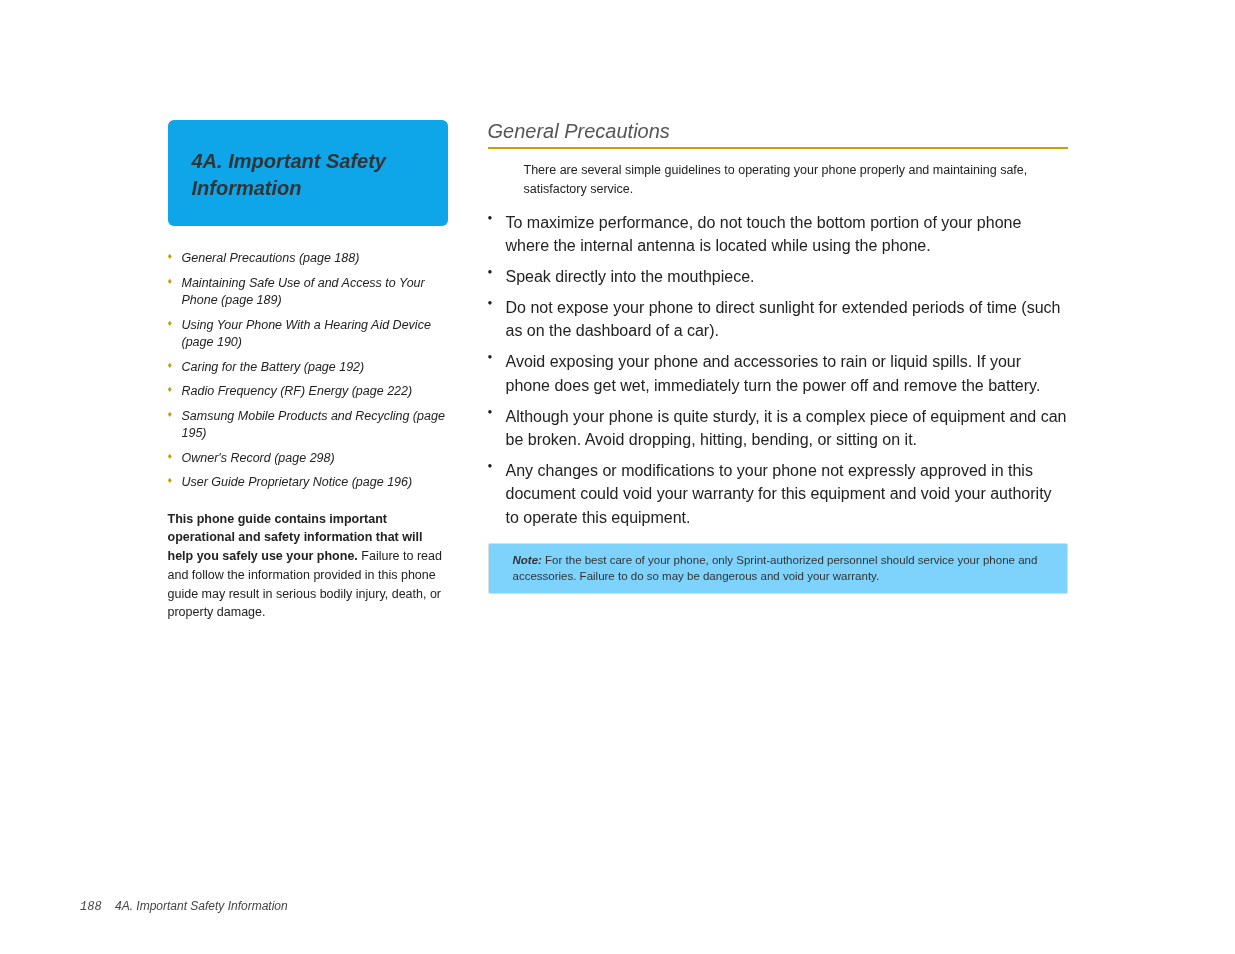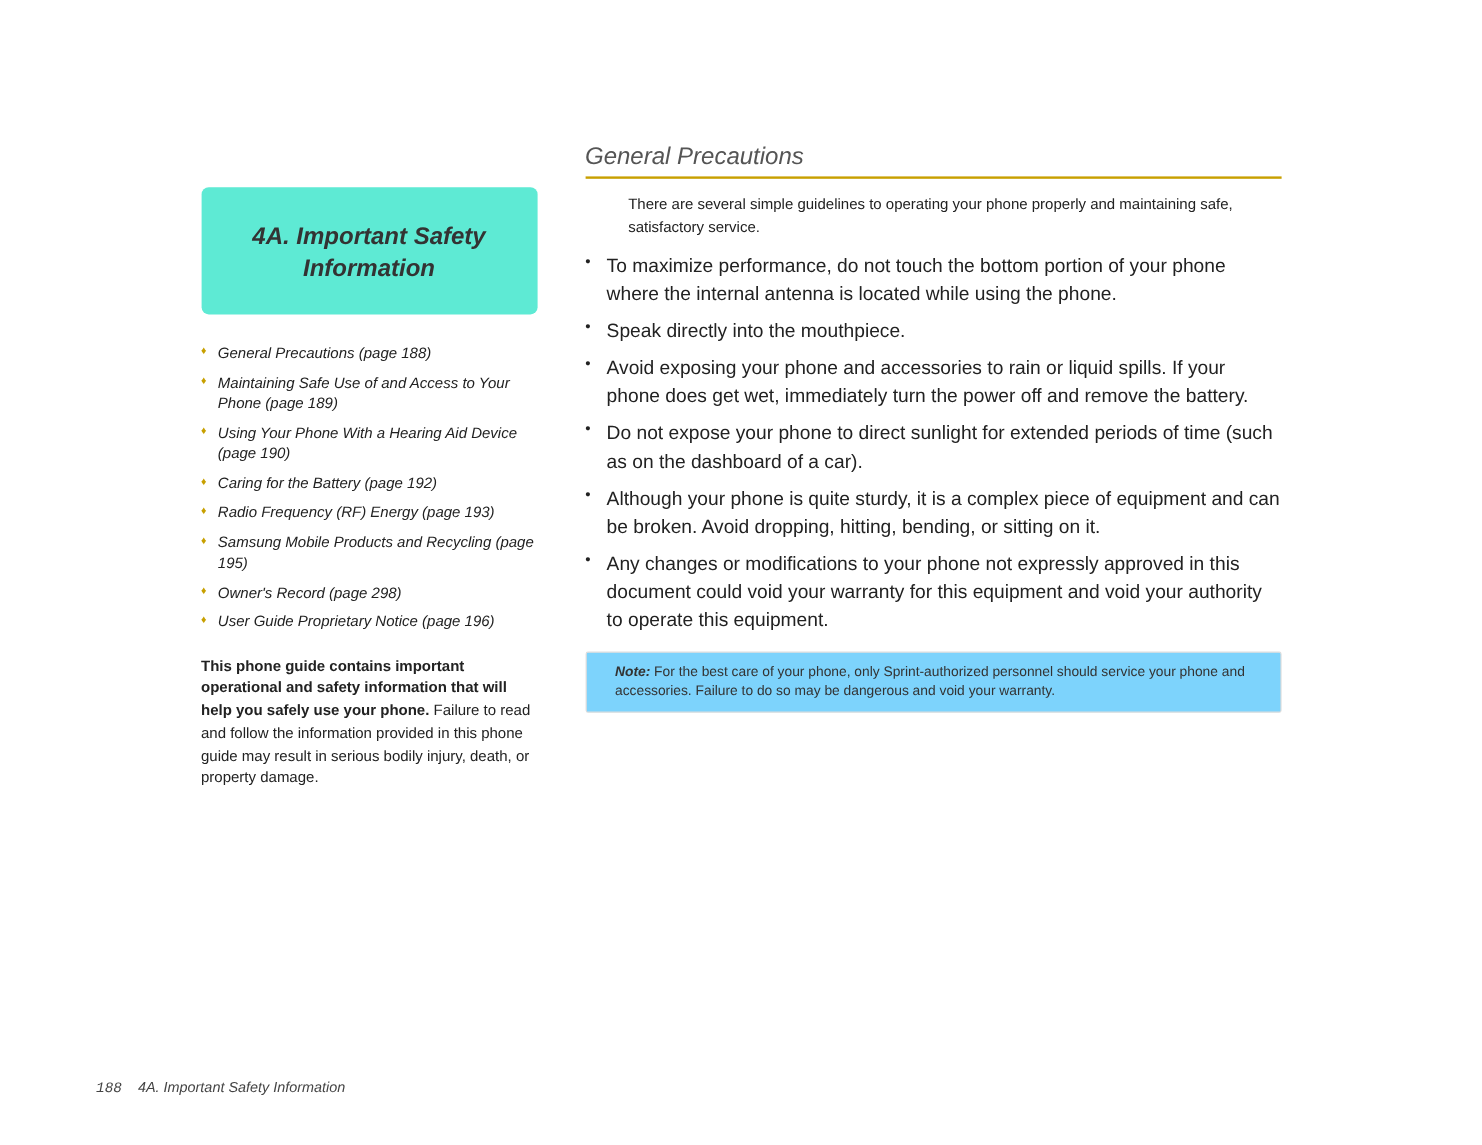--- a/index.html
+++ b/index.html
@@ -33,26 +33,24 @@
       margin-top: 60px;
     }
 
     
     .left-col {
       width: 280px;
       flex-shrink: 0;
     }
 
     .chapter-box {
-      background: #5eead4;
+      background: #0ea5e9;
       border-radius: 6px;
       padding: 28px 24px 24px 24px;
-      text-align: center;
       margin-bottom: 24px;
-      margin-top: 36px;
     }
 
     .chapter-title {
       font-style: italic;
       font-size: 20px;
       font-weight: bold;
       color: #333;
       line-height: 1.35;
     }
 
@@ -184,21 +182,21 @@
 
       <div class="chapter-box">
         <div class="chapter-title">4A.  Important Safety<br>Information</div>
       </div>
 
       <ul class="toc-list">
         <li>General Precautions (page 188)</li>
         <li>Maintaining Safe Use of and Access to Your Phone (page 189)</li>
         <li>Using Your Phone With a Hearing Aid Device (page 190)</li>
         <li>Caring for the Battery (page 192)</li>
-        <li>Radio Frequency (RF) Energy (page 193)</li>
+        <li>Radio Frequency (RF) Energy (page 222)</li>
         <li>Samsung Mobile Products and Recycling (page 195)</li>
         <li>Owner's Record (page 298)</li>
         <li>User Guide Proprietary Notice (page 196)</li>
       </ul>
 
       <div class="intro-text">
         <strong>This phone guide contains important operational and safety information that will help you safely use your phone.</strong> Failure to read and follow the information provided in this phone guide may result in serious bodily injury, death, or property damage.
       </div>
 
     </div>
@@ -206,22 +204,22 @@
     <div class="right-col">
 
       <div class="section-title">General Precautions</div>
       <hr class="section-divider">
 
       <p class="section-intro">There are several simple guidelines to operating your phone properly and maintaining safe, satisfactory service.</p>
 
       <ul class="bullet-list">
         <li>To maximize performance, do not touch the bottom portion of your phone where the internal antenna is located while using the phone.</li>
         <li>Speak directly into the mouthpiece.</li>
+        <li>Do not expose your phone to direct sunlight for extended periods of time (such as on the dashboard of a car).</li>
         <li>Avoid exposing your phone and accessories to rain or liquid spills. If your phone does get wet, immediately turn the power off and remove the battery.</li>
-        <li>Do not expose your phone to direct sunlight for extended periods of time (such as on the dashboard of a car).</li>
         <li>Although your phone is quite sturdy, it is a complex piece of equipment and can be broken. Avoid dropping, hitting, bending, or sitting on it.</li>
         <li>Any changes or modifications to your phone not expressly approved in this document could void your warranty for this equipment and void your authority to operate this equipment.</li>
       </ul>
 
       <div class="note-box">
         <span class="note-label">Note:</span>
         <span>For the best care of your phone, only Sprint-authorized personnel should service your phone and accessories. Failure to do so may be dangerous and void your warranty.</span>
       </div>
 
     </div>

